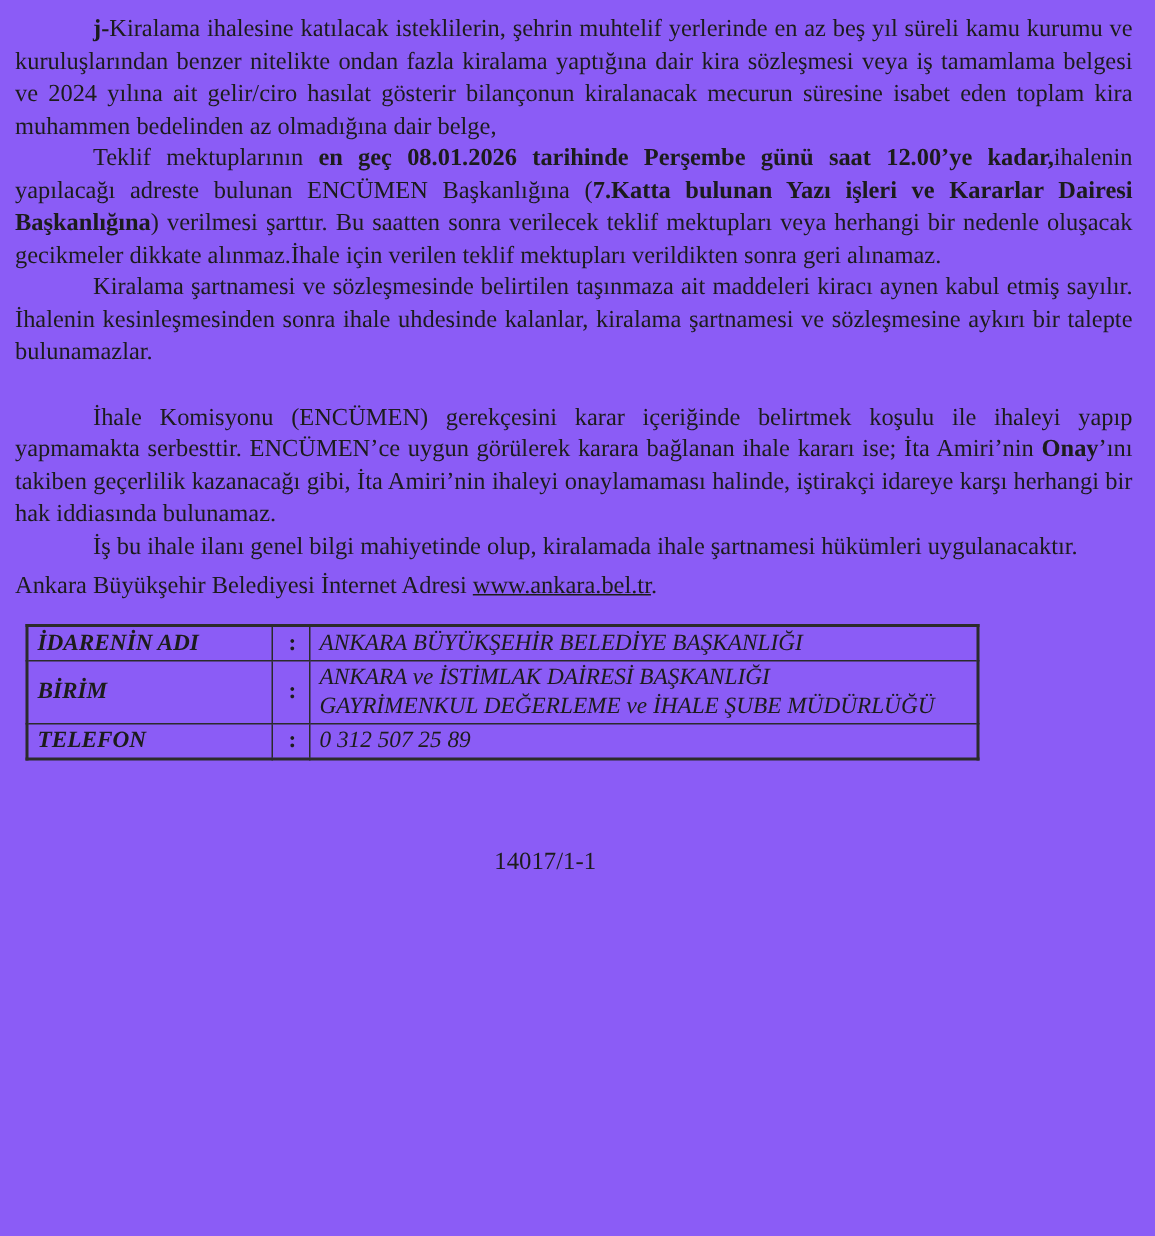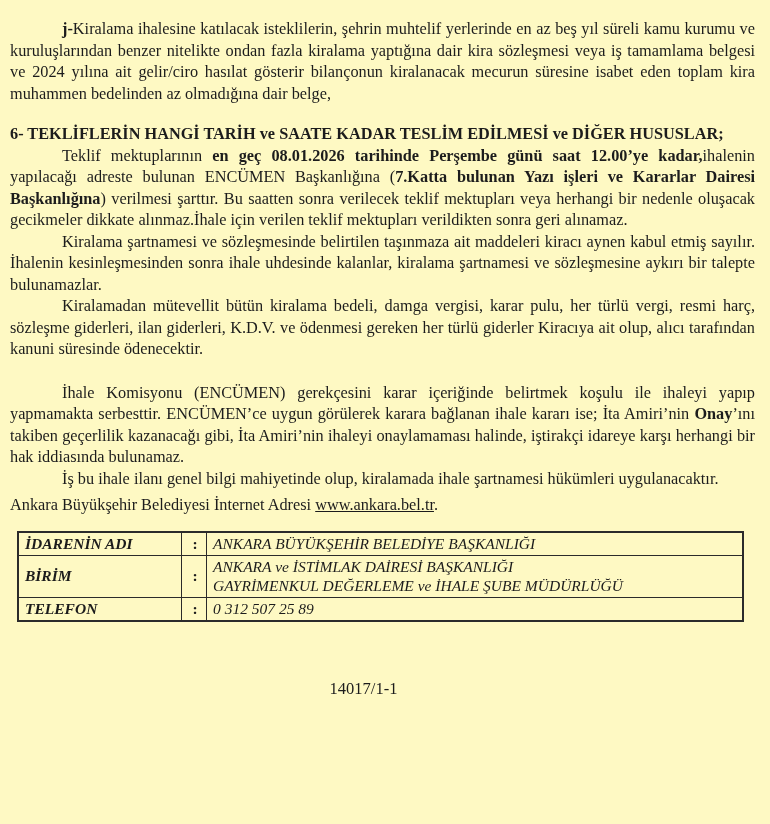--- a/index.html
+++ b/index.html
@@ -4,26 +4,26 @@
 <style>
   html, body {
     margin: 0;
     padding: 0;
     background: #ffffff;
   }
   .page {
     position: relative;
     width: 770px;
     height: 824px;
-    background: #fef9c3;
+    background: #8b5cf6;
     color: #1c1c1c;
     font-family: "Liberation Serif", "DejaVu Serif", serif;
     font-size: 16.3px;
     line-height: 21.5px;
-    padding: 18px 15px 0 10px;
+    padding: 8px 15px 0 10px;
     box-sizing: border-box;
     overflow: hidden;
   }
   p.body-p {
     margin: 0;
     text-align: justify;
     text-indent: 52px;
   }
   p.heading {
     margin: 19px 0 0 0;
@@ -37,21 +37,21 @@
   .b { font-weight: bold; }
   p.center-line {
     margin: 5px 0 0 0;
     text-align: left;
     text-indent: 0;
   }
   .u { text-decoration: underline; }
   table.info-table {
     margin: 15px 0 0 7px;
     border-collapse: collapse;
-    width: 727px;
+    width: 636px;
     table-layout: fixed;
     font-size: 15.5px;
     line-height: 19px;
     font-style: italic;
     color: #1c1c1c;
   }
   table.info-table td {
     border: 1px solid #2b2b2b;
     padding: 1px 4px 2px 6px;
     vertical-align: middle;
@@ -78,27 +78,25 @@
     font-size: 16.5px;
   }
 </style>
 </head>
 <body>
 
 <div class="page">
 
   <p class="body-p"><span class="b">j-</span><span>Kiralama ihalesine katılacak isteklilerin, şehrin muhtelif yerlerinde en az beş yıl süreli kamu kurumu ve kuruluşlarından benzer nitelikte ondan fazla kiralama yaptığına dair kira sözleşmesi veya iş tamamlama belgesi ve 2024 yılına ait gelir/ciro hasılat gösterir bilançonun kiralanacak mecurun süresine isabet eden toplam kira muhammen bedelinden az olmadığına dair belge,</span></p>
 
-  <p class="heading">6- TEKLİFLERİN HANGİ TARİH ve SAATE KADAR TESLİM EDİLMESİ ve DİĞER HUSUSLAR;</p>
 
   <p class="body-p"><span>Teklif mektuplarının </span><span class="b">en geç 08.01.2026 tarihinde Perşembe günü saat 12.00’ye kadar,</span><span>ihalenin yapılacağı adreste bulunan ENCÜMEN Başkanlığına (</span><span class="b">7.Katta bulunan Yazı işleri ve Kararlar Dairesi Başkanlığına</span><span>) verilmesi şarttır. Bu saatten sonra verilecek teklif mektupları veya herhangi bir nedenle oluşacak gecikmeler dikkate alınmaz.İhale için verilen teklif mektupları verildikten sonra geri alınamaz.</span></p>
 
   <p class="body-p">Kiralama şartnamesi ve sözleşmesinde belirtilen taşınmaza ait maddeleri kiracı aynen kabul etmiş sayılır. İhalenin kesinleşmesinden sonra ihale uhdesinde kalanlar, kiralama şartnamesi ve sözleşmesine aykırı bir talepte bulunamazlar.</p>
 
-  <p class="body-p">Kiralamadan mütevellit bütün kiralama bedeli, damga vergisi, karar pulu, her türlü vergi, resmi harç, sözleşme giderleri, ilan giderleri, K.D.V. ve ödenmesi gereken her türlü giderler Kiracıya ait olup, alıcı tarafından kanuni süresinde ödenecektir.</p>
 
   <p class="body-p gap-before"><span>İhale Komisyonu (ENCÜMEN) gerekçesini karar içeriğinde belirtmek koşulu ile ihaleyi yapıp yapmamakta serbesttir. ENCÜMEN’ce uygun görülerek karara bağlanan ihale kararı ise; İta Amiri’nin </span><span class="b">Onay</span><span>’ını takiben geçerlilik kazanacağı gibi, İta Amiri’nin ihaleyi onaylamaması halinde, iştirakçi idareye karşı herhangi bir hak iddiasında bulunamaz.</span></p>
 
   <p class="body-p">İş bu ihale ilanı genel bilgi mahiyetinde olup, kiralamada ihale şartnamesi hükümleri uygulanacaktır.</p>
 
   <p class="center-line"><span>Ankara Büyükşehir Belediyesi İnternet Adresi </span><span class="u">www.ankara.bel.tr</span><span>.</span></p>
 
   <table class="info-table">
     <tbody>
         <tr>

